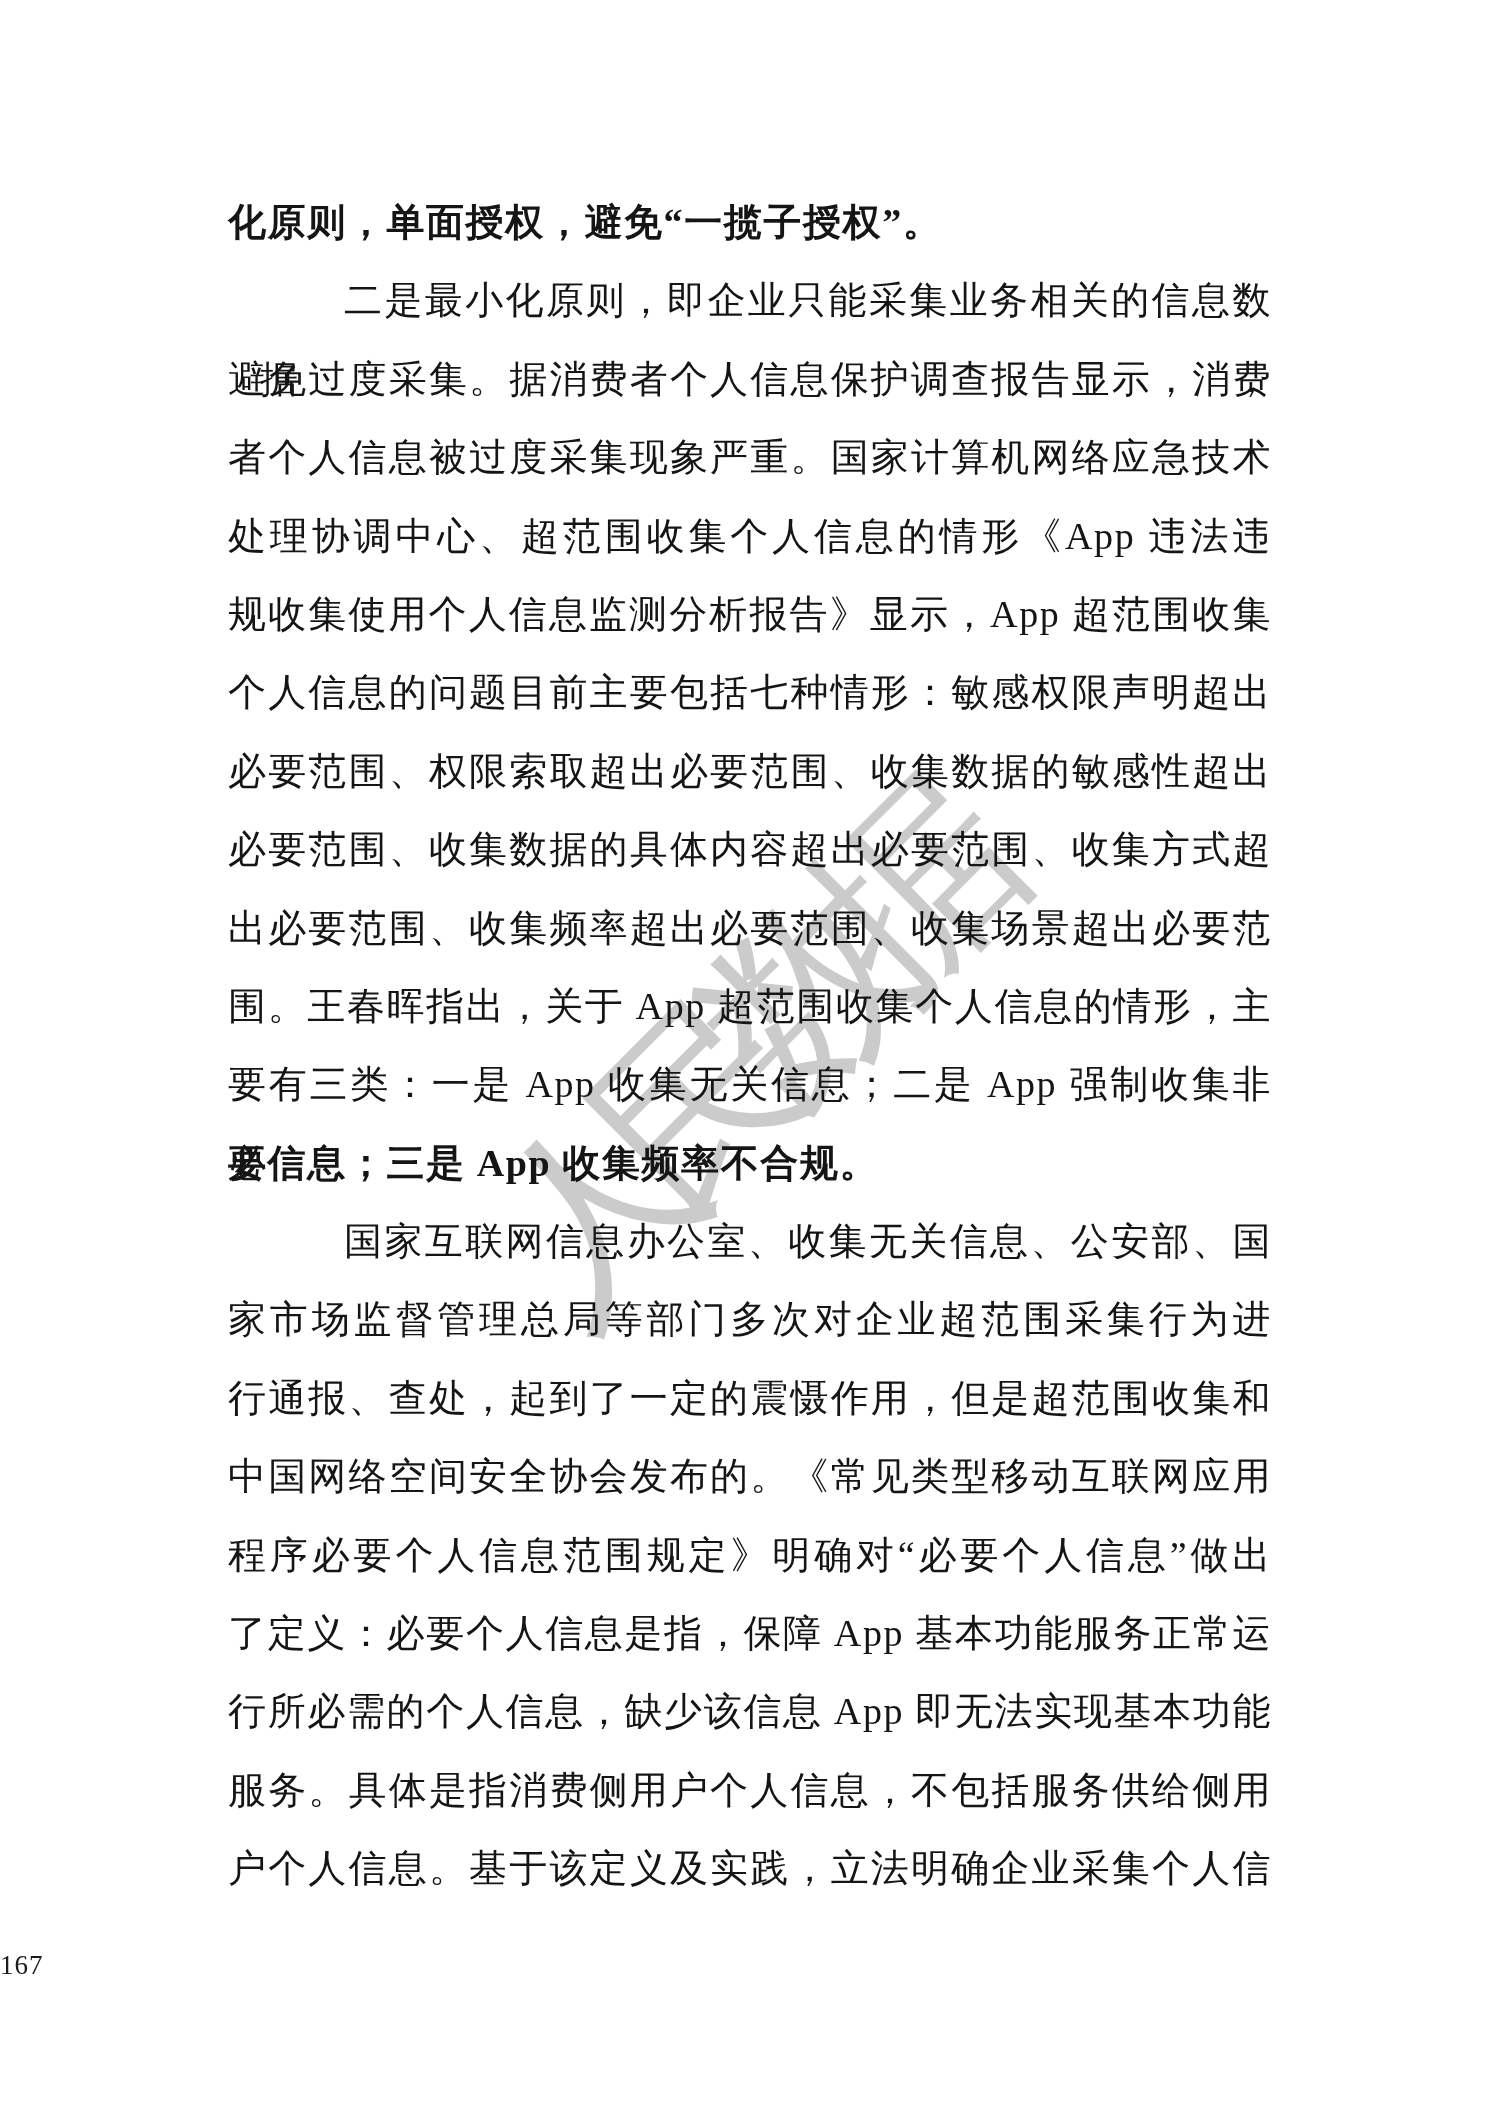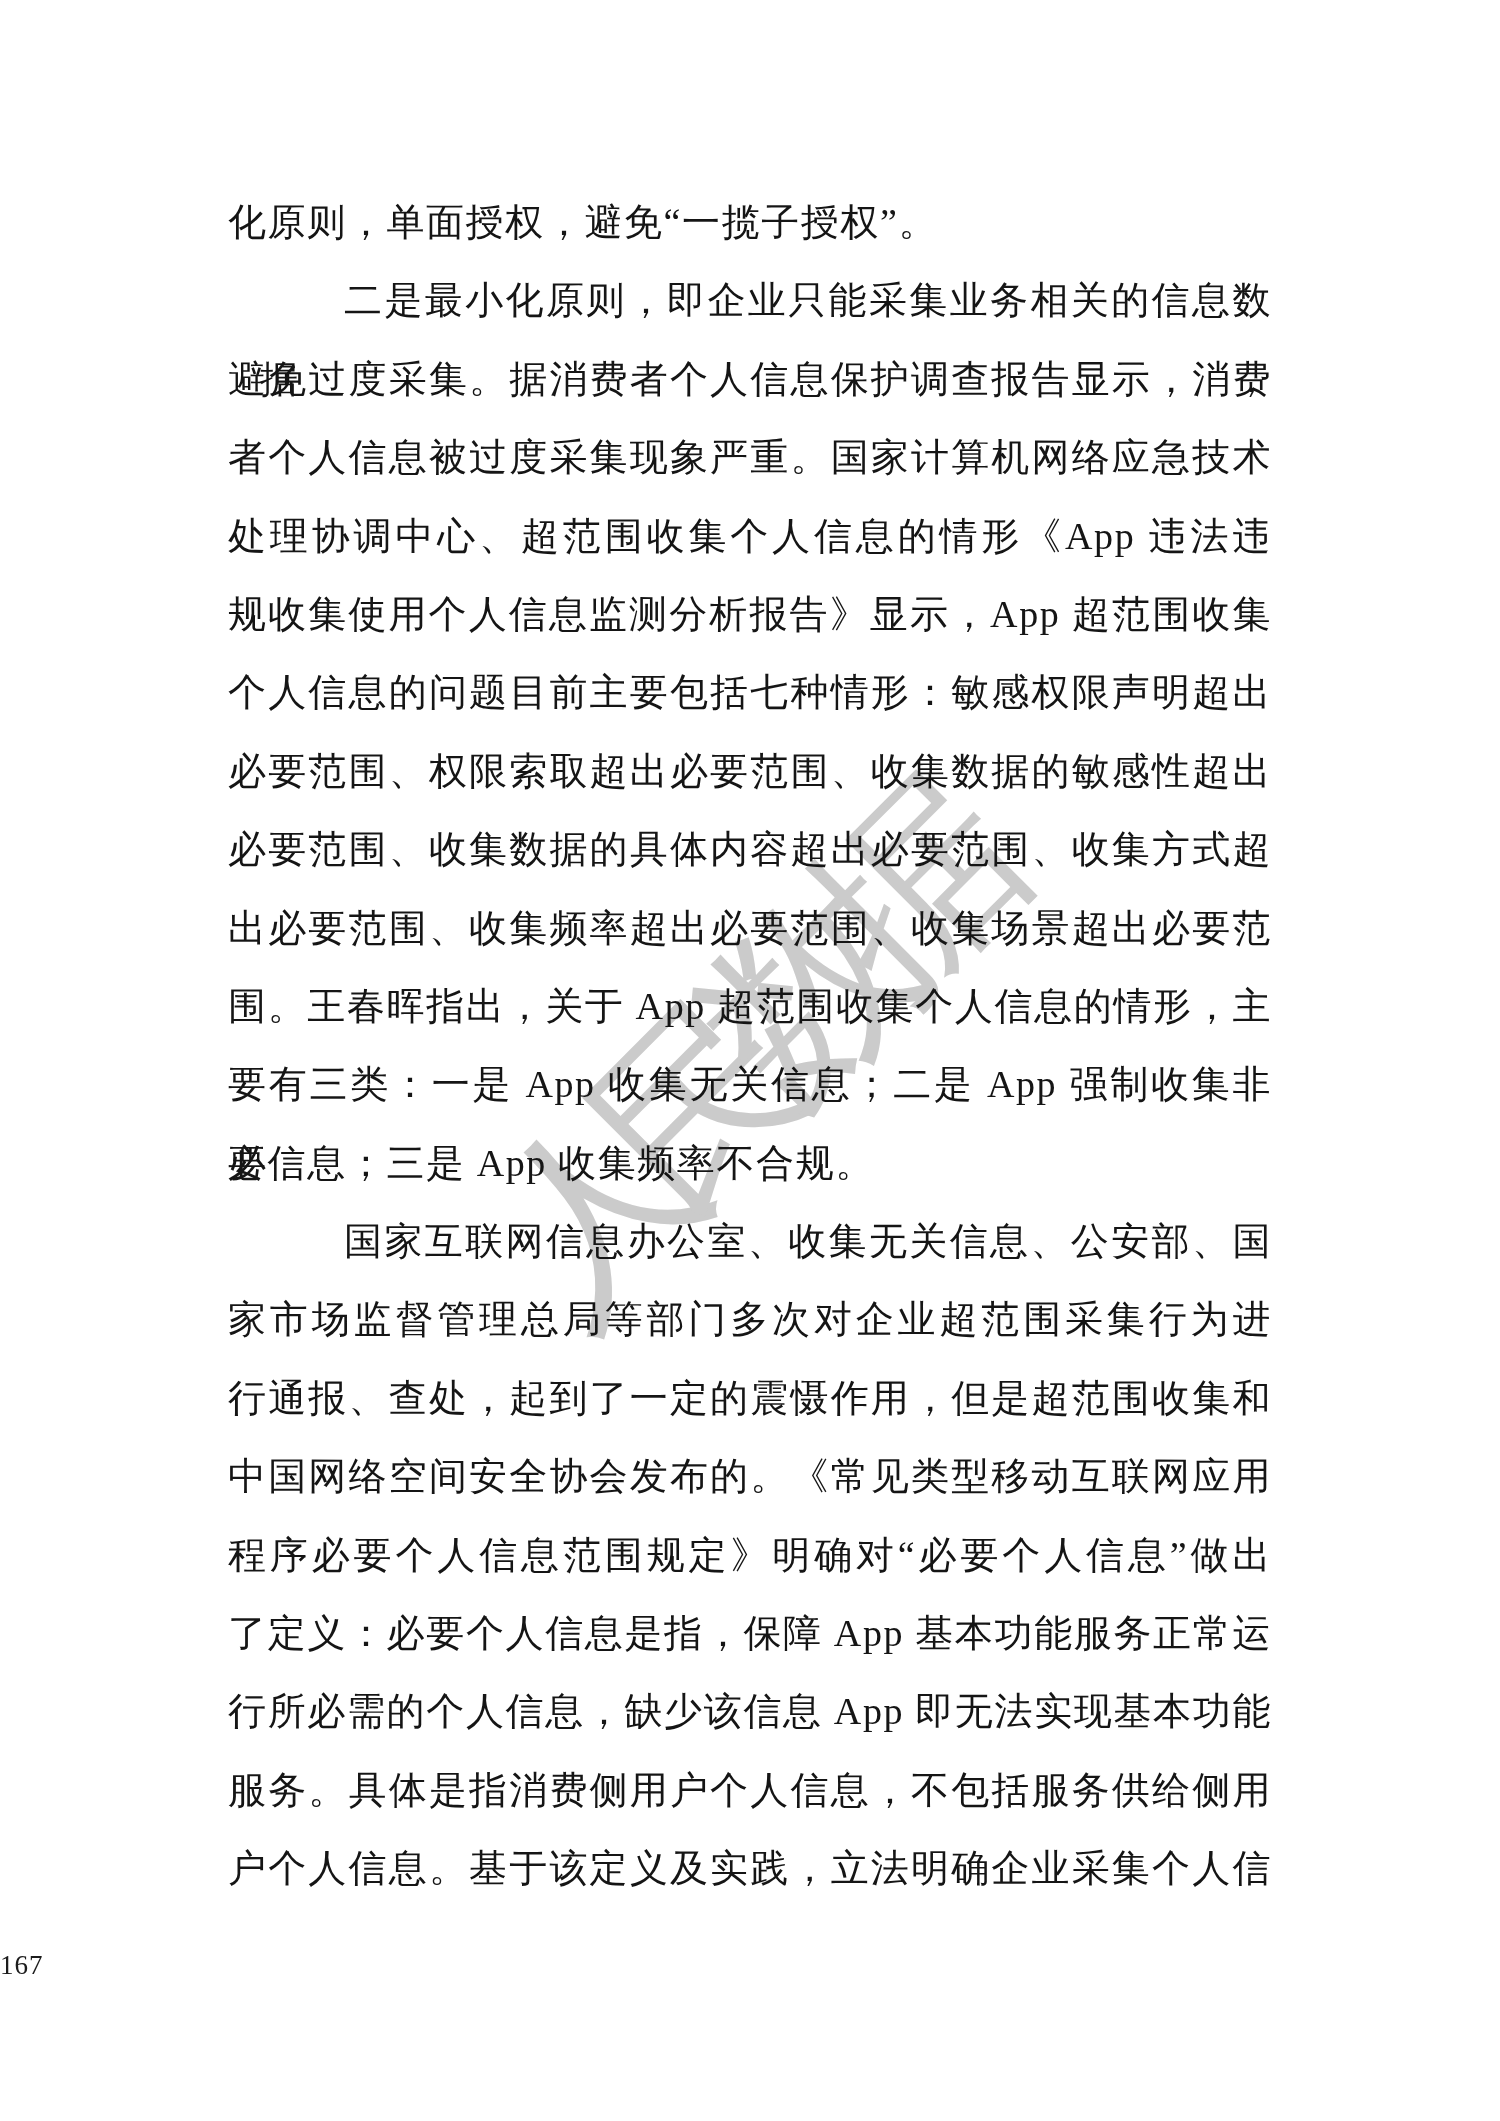--- a/index.html
+++ b/index.html
@@ -39,20 +39,21 @@
   .line {
     text-align: justify;
     text-align-last: justify;
     text-justify: inter-character;
     height: 78.4px;
     overflow: visible;
   }
   .line.end {
     text-align: right;
     text-align-last: left;
+    font-weight: bold;
   }
   .line.indent {
     text-indent: 84px;
     margin-left: 32px;
   }
   .page-number {
     position: absolute;
     left: 0; right: 0;
     top: 1950px;
     font-size: 27px;

